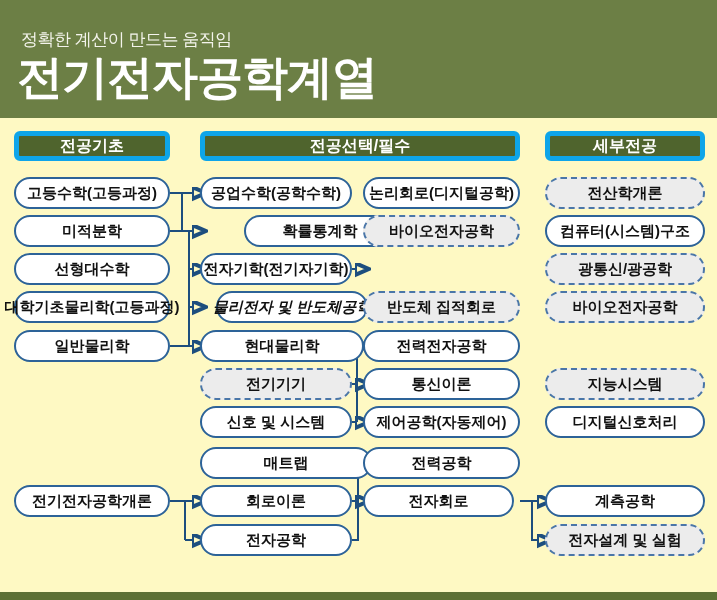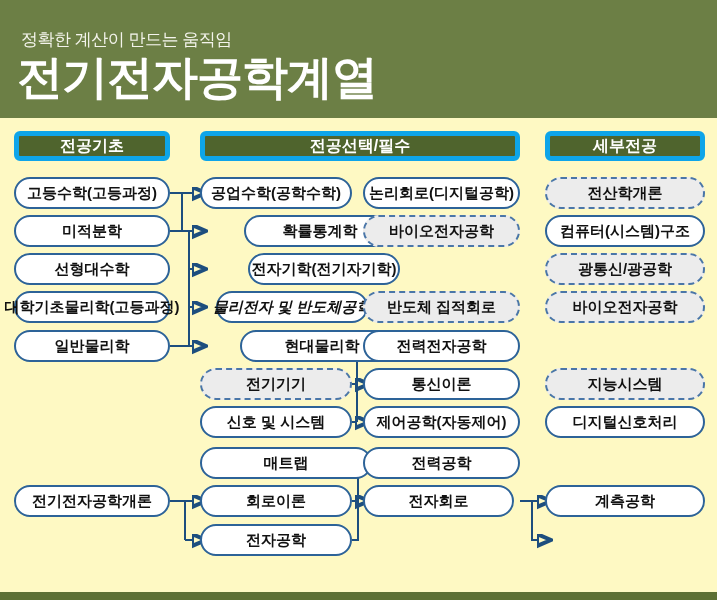--- a/index.html
+++ b/index.html
@@ -72,23 +72,23 @@
 
   <div class="box" style="left:14px;top:177px;width:156px;">고등수학(고등과정)</div>
   <div class="box" style="left:14px;top:215px;width:156px;">미적분학</div>
   <div class="box" style="left:14px;top:253px;width:156px;">선형대수학</div>
   <div class="box" style="left:14px;top:291px;width:156px;">대학기초물리학(고등과정)</div>
   <div class="box" style="left:14px;top:330px;width:156px;">일반물리학</div>
   <div class="box" style="left:14px;top:485px;width:156px;">전기전자공학개론</div>
 
   <div class="box" style="left:200px;top:177px;width:152px;">공업수학(공학수학)</div>
   <div class="box" style="left:200px;top:215px;width:152px;margin-left:44px;">확률통계학</div>
-  <div class="box" style="left:200px;top:253px;width:152px;margin-left:48px;">전자기학(전기자기학)</div>
+  <div class="box" style="left:200px;top:253px;width:152px;">전자기학(전기자기학)</div>
   <div class="box" style="left:216px;top:291px;width:152px;font-style:italic;">물리전자 및 반도체공학</div>
-  <div class="box" style="left:200px;top:330px;width:164px;margin-left:40px;">현대물리학</div>
+  <div class="box" style="left:200px;top:330px;width:164px;">현대물리학</div>
   <div class="box dashed" style="left:200px;top:368px;width:152px;">전기기기</div>
   <div class="box" style="left:200px;top:406px;width:152px;">신호 및 시스템</div>
   <div class="box" style="left:200px;top:447px;width:172px;">매트랩</div>
   <div class="box" style="left:200px;top:485px;width:152px;">회로이론</div>
   <div class="box" style="left:200px;top:524px;width:152px;">전자공학</div>
 
   <div class="box" style="left:363px;top:177px;width:157px;">논리회로(디지털공학)</div>
   <div class="box dashed" style="left:363px;top:215px;width:157px;">바이오전자공학</div>
   <div class="box dashed" style="left:363px;top:291px;width:157px;">반도체 집적회로</div>
   <div class="box" style="left:363px;top:330px;width:157px;">전력전자공학</div>
@@ -97,16 +97,17 @@
   <div class="box" style="left:363px;top:447px;width:157px;">전력공학</div>
   <div class="box" style="left:363px;top:485px;width:151px;">전자회로</div>
 
   <div class="box dashed" style="left:545px;top:177px;width:160px;text-align:right;">전산학개론</div>
   <div class="box" style="left:545px;top:215px;width:160px;">컴퓨터(시스템)구조</div>
   <div class="box dashed" style="left:545px;top:253px;width:160px;">광통신/광공학</div>
   <div class="box dashed" style="left:545px;top:291px;width:160px;">바이오전자공학</div>
   <div class="box dashed" style="left:545px;top:368px;width:160px;">지능시스템</div>
   <div class="box" style="left:545px;top:406px;width:160px;">디지털신호처리</div>
   <div class="box" style="left:545px;top:485px;width:160px;">계측공학</div>
+  <div class="box dashed" style="left:545px;top:524px;width:160px;">전자설계 및 실험</div>
 
   <div class="footer-bar"></div>
 
 </div>
 
 </body></html>

